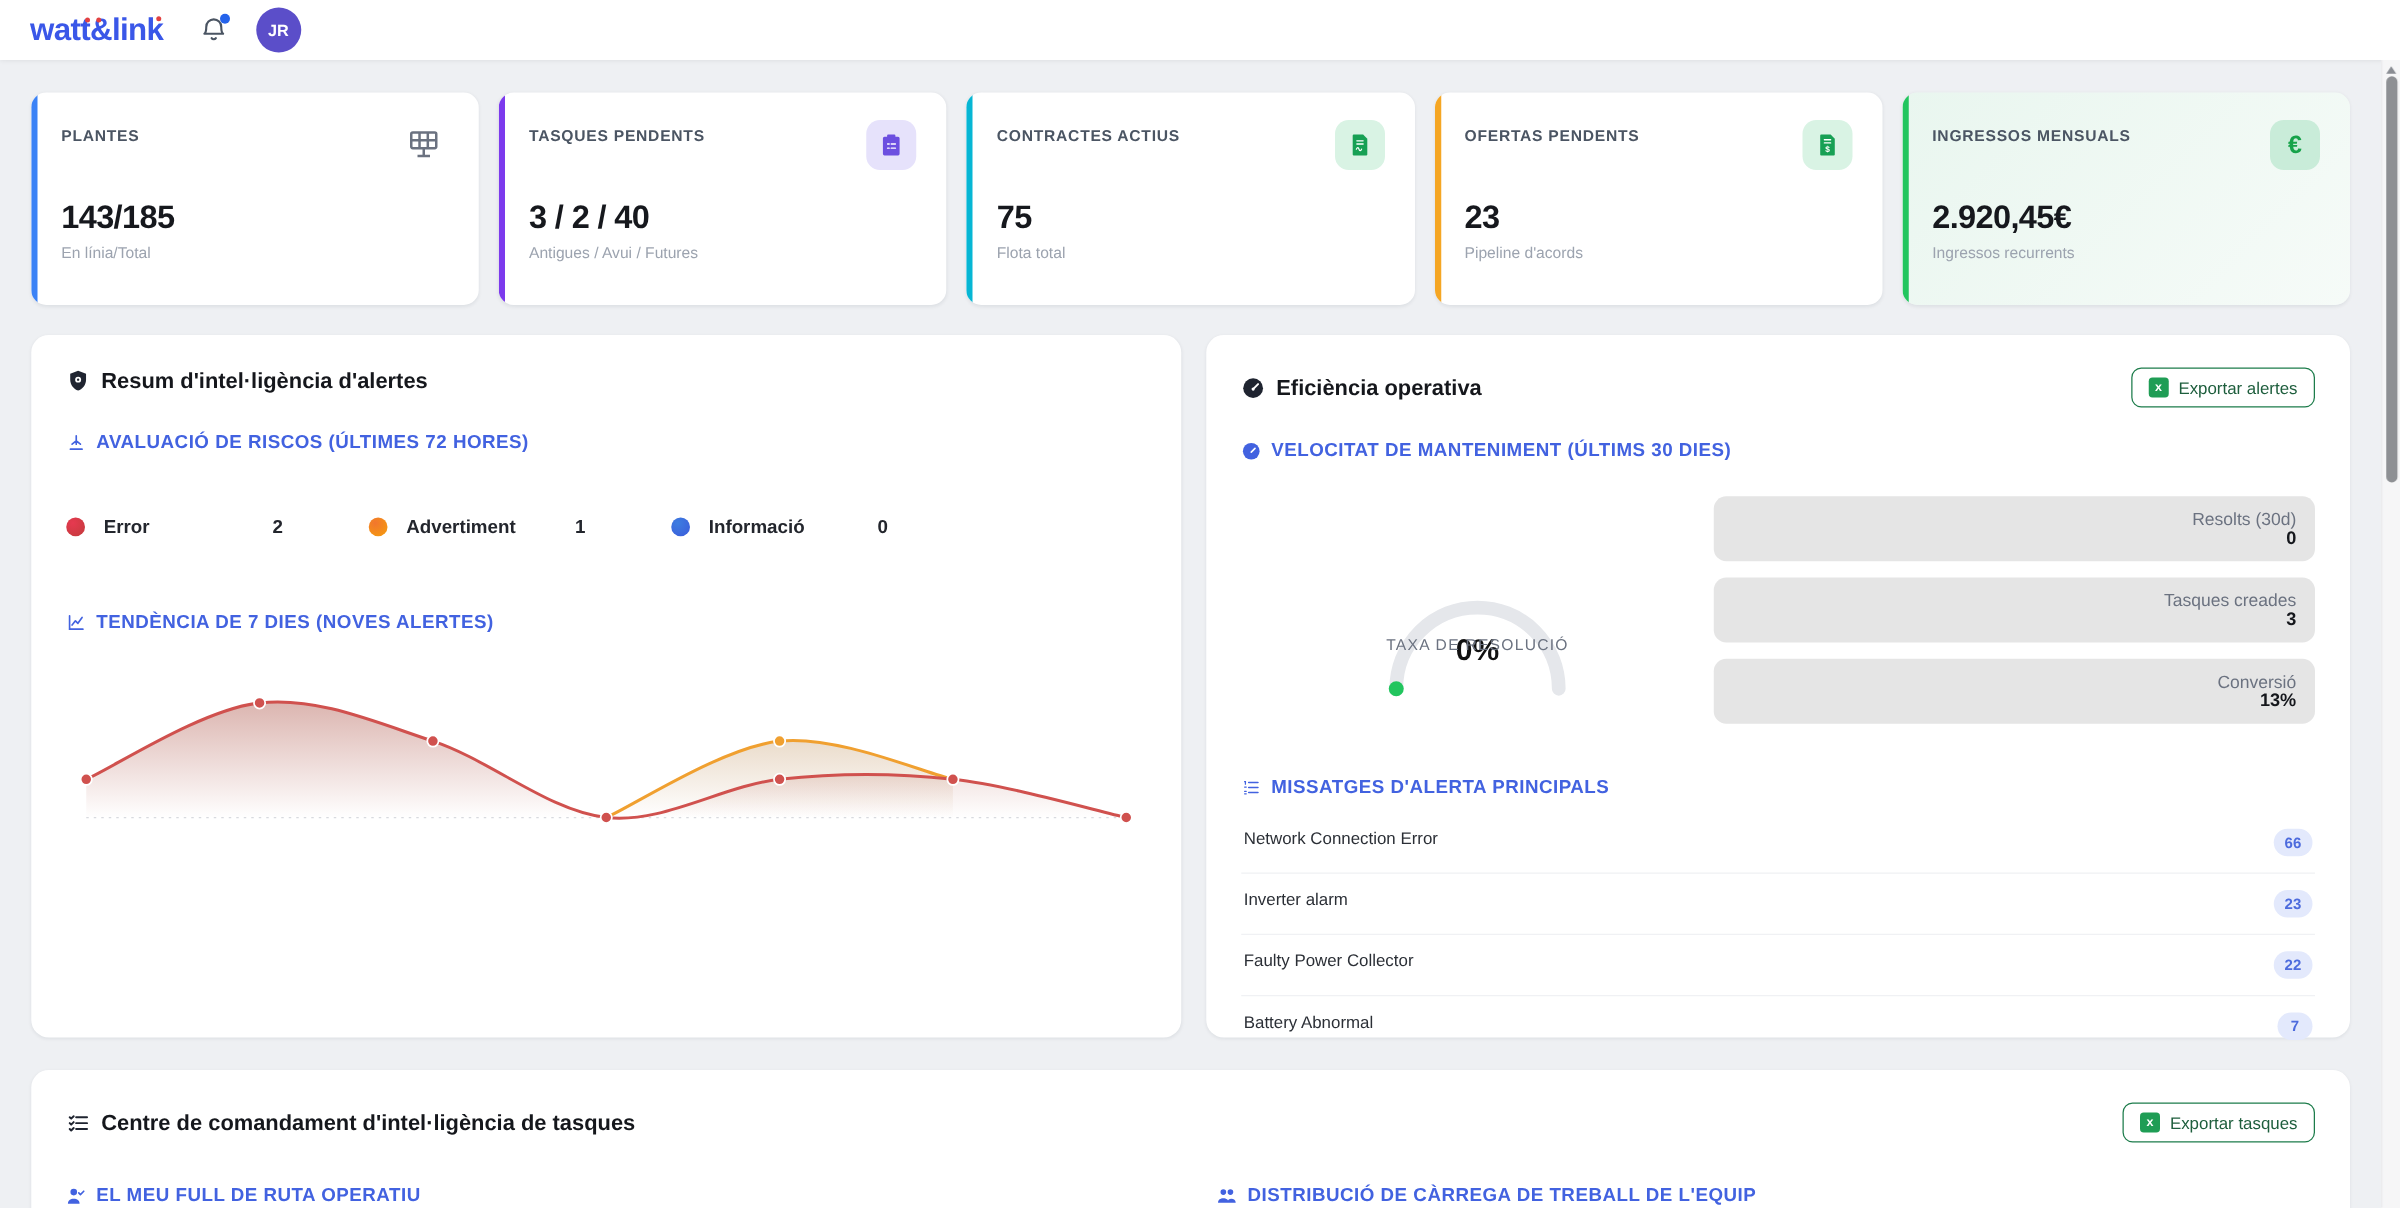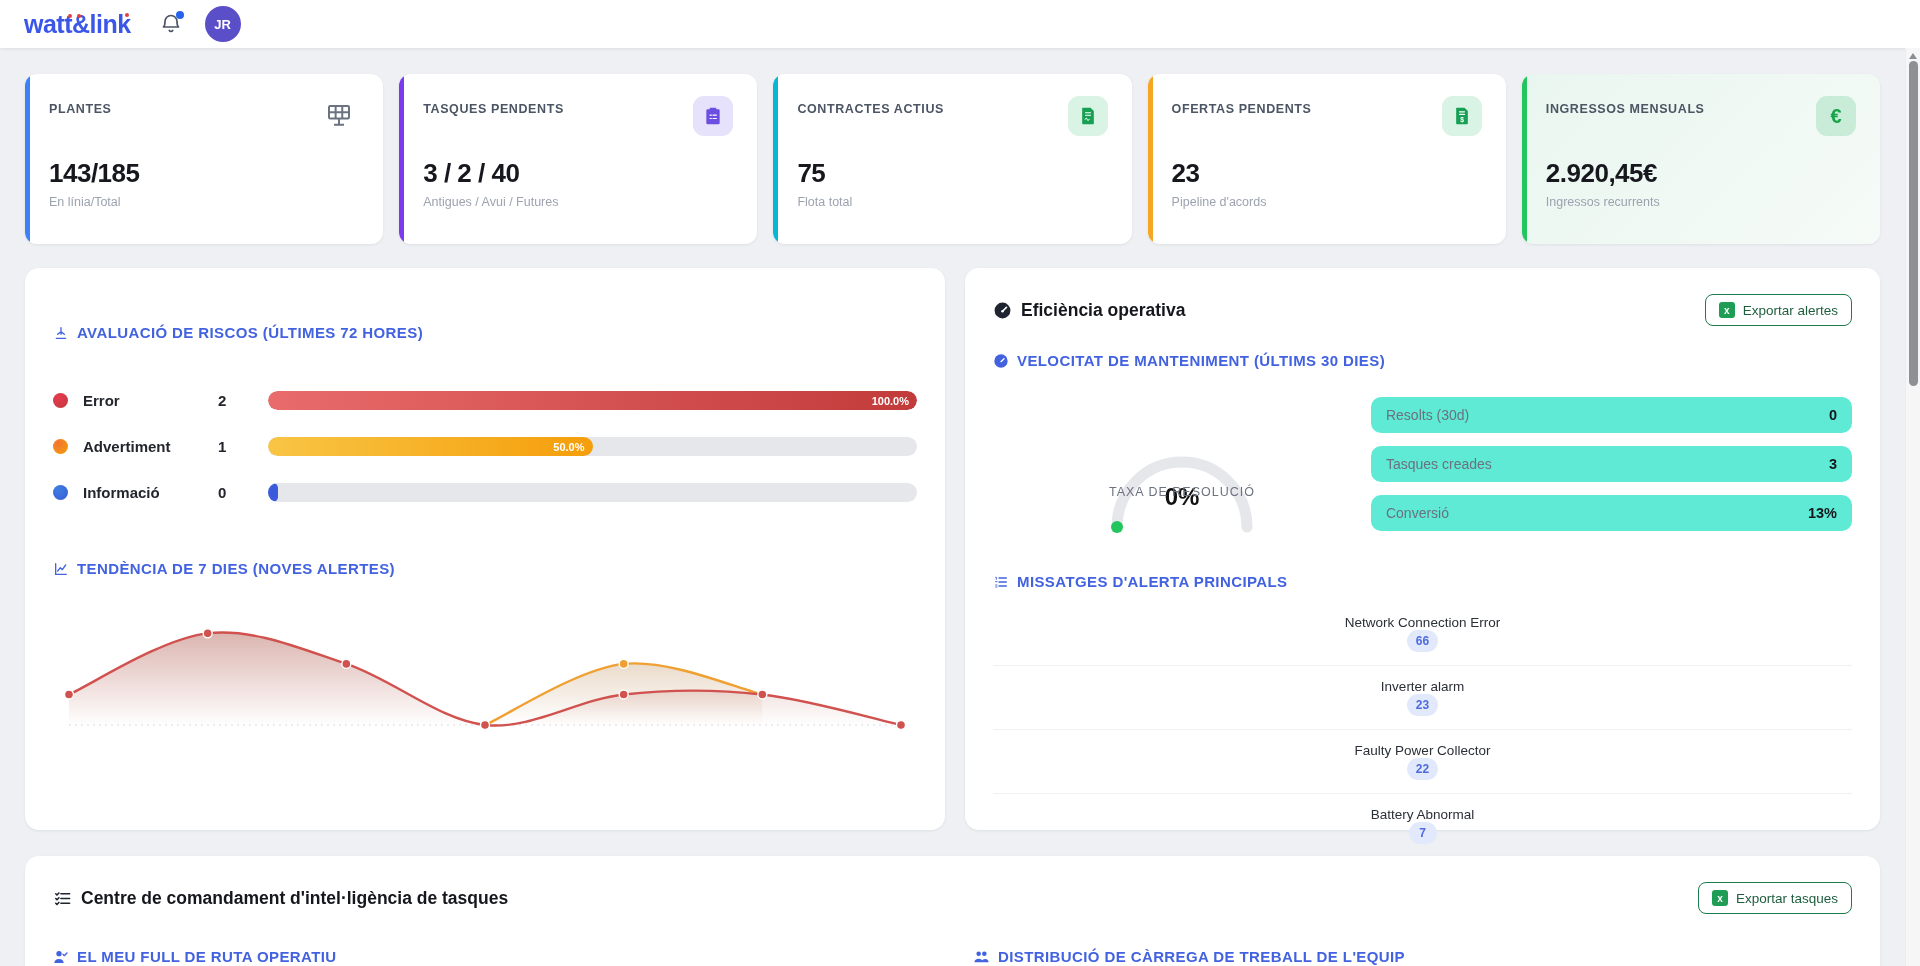--- a/index.html
+++ b/index.html
@@ -44,45 +44,45 @@
   .panel-title { display:flex; align-items:center; gap:9px; font-size:17.5px; font-weight:bold; color:#15171c; }
   .subhead { display:flex; align-items:center; gap:8px; font-size:15px; font-weight:bold; color:#4262e0; letter-spacing:.4px; }
 
   .export-btn { display:flex; align-items:center; gap:8px; border:1.5px solid #1d7c4b; background:#fff;
     color:#1e5e3d; font-size:13.5px; border-radius:8px; padding:7px 13px; cursor:pointer; font-family:inherit; }
   .xls { width:16px; height:16px; background:#1f9d55; border-radius:3px; color:#fff; font-size:10px; font-weight:bold;
     display:flex; align-items:center; justify-content:center; }
 
   
   .risk-head { margin-top:30px; }
-  .risk-rows { margin-top:50px; display:flex; flex-direction:column; gap:27px; }
+  .risk-rows { margin-top:50px; display:flex; flex-direction:row; gap:27px; }
   .risk-row { display:flex; align-items:center; }
   .risk-dot { width:15px; height:15px; border-radius:50%; margin-right:15px; }
   .risk-label { width:135px; font-size:15px; font-weight:bold; color:#23262d; }
   .risk-count { width:50px; font-size:15px; font-weight:bold; color:#23262d; }
   .risk-track { flex:1; height:19px; background:#e5e7ea; border-radius:10px; position:relative; overflow:hidden; }
   .risk-fill { height:100%; border-radius:10px; position:relative; }
   .risk-pct { position:absolute; right:8px; top:50%; transform:translateY(-50%); font-size:11px; font-weight:bold; color:#fff; }
 
   .trend-head { margin-top:58px; }
   .trend-wrap { margin-top:8px; }
 
   
   .velocity { display:flex; margin-top:28px; align-items:center; }
   .gauge-box { width:44%; display:flex; flex-direction:column; align-items:center; }
   .gauge-caption { font-size:12.5px; color:#6b7280; letter-spacing:1px; margin-top:-26px; }
   .gauge-value { font-size:24px; font-weight:800; color:#111; text-align:center; margin-top:-58px; }
   .op-stats { flex:1; display:flex; flex-direction:column; gap:13px; }
-  .op-stat { background:#5eead4; border-radius:10px; padding:10px 15px; display:flex; justify-content:space-between; align-items:flex-start; }
+  .op-stat { background:#e5e5e5; border-radius:10px; padding:10px 15px; display:flex; justify-content:space-between; align-items:flex-end;flex-direction:column; }
   .op-stat .lbl { font-size:14px; color:#6b7280; }
   .op-stat .val { font-size:14.5px; font-weight:bold; color:#15171c; }
 
   .msg-head { margin-top:42px; }
   .msg-list { margin-top:12px; }
-  .msg-row { display:flex; justify-content:space-between; align-items:center; padding:13px 2px; border-bottom:1px solid #f0f1f4; cursor:pointer;flex-direction:column; }
+  .msg-row { display:flex; justify-content:space-between; align-items:flex-start; padding:13px 2px; border-bottom:1px solid #f0f1f4; cursor:pointer; }
   .msg-row:last-child { border-bottom:none; }
   .msg-label { font-size:13.5px; color:#2b2f36; }
   .msg-badge { background:#e3e9fc; color:#4d6bdd; font-size:12px; font-weight:bold; border-radius:11px; padding:4px 9px; min-width:28px; text-align:center; }
 
   
   .tasks-card { background:#fff; border-radius:14px 14px 0 0; box-shadow:0 1px 3px rgba(16,24,40,.07);
     margin-top:26px; padding:26px 28px; height:140px; }
   .tasks-subheads { display:flex; margin-top:34px; }
   .tasks-subheads .subhead:first-child { width:920px; }
 
@@ -186,20 +186,32 @@
         </div>
       </div>
       <div class="card-value">2.920,45€</div>
       <div class="card-sub">Ingressos recurrents</div>
     </div>
   </section>
 
   <section class="panels">
 
     <div class="panel left">
+      <div class="panel-head">
+        <div class="panel-title">
+          <span>
+            <svg width="19" height="19" viewBox="0 0 24 24" fill="#1f2430">
+              <path d="M12 2l8 3v6c0 5-3.4 9.4-8 11-4.6-1.6-8-6-8-11V5l8-3z"></path>
+              <circle cx="12" cy="11" r="3" fill="#fff"></circle>
+              <circle cx="12" cy="11" r="1.2" fill="#1f2430"></circle>
+            </svg>
+          </span>
+          <span>Resum d'intel·ligència d'alertes</span>
+        </div>
+      </div>
 
       <div class="subhead risk-head">
         <span>
           <svg width="16" height="16" viewBox="0 0 24 24" fill="none" stroke="#4262e0" stroke-width="2" stroke-linecap="round">
             <path d="M12 4v10M7 14l5-4 5 4"></path>
               <path d="M5 20h14"></path>
           </svg>
         </span>
         <span>AVALUACIÓ DE RISCOS (ÚLTIMES 72 HORES)</span>
       </div>

